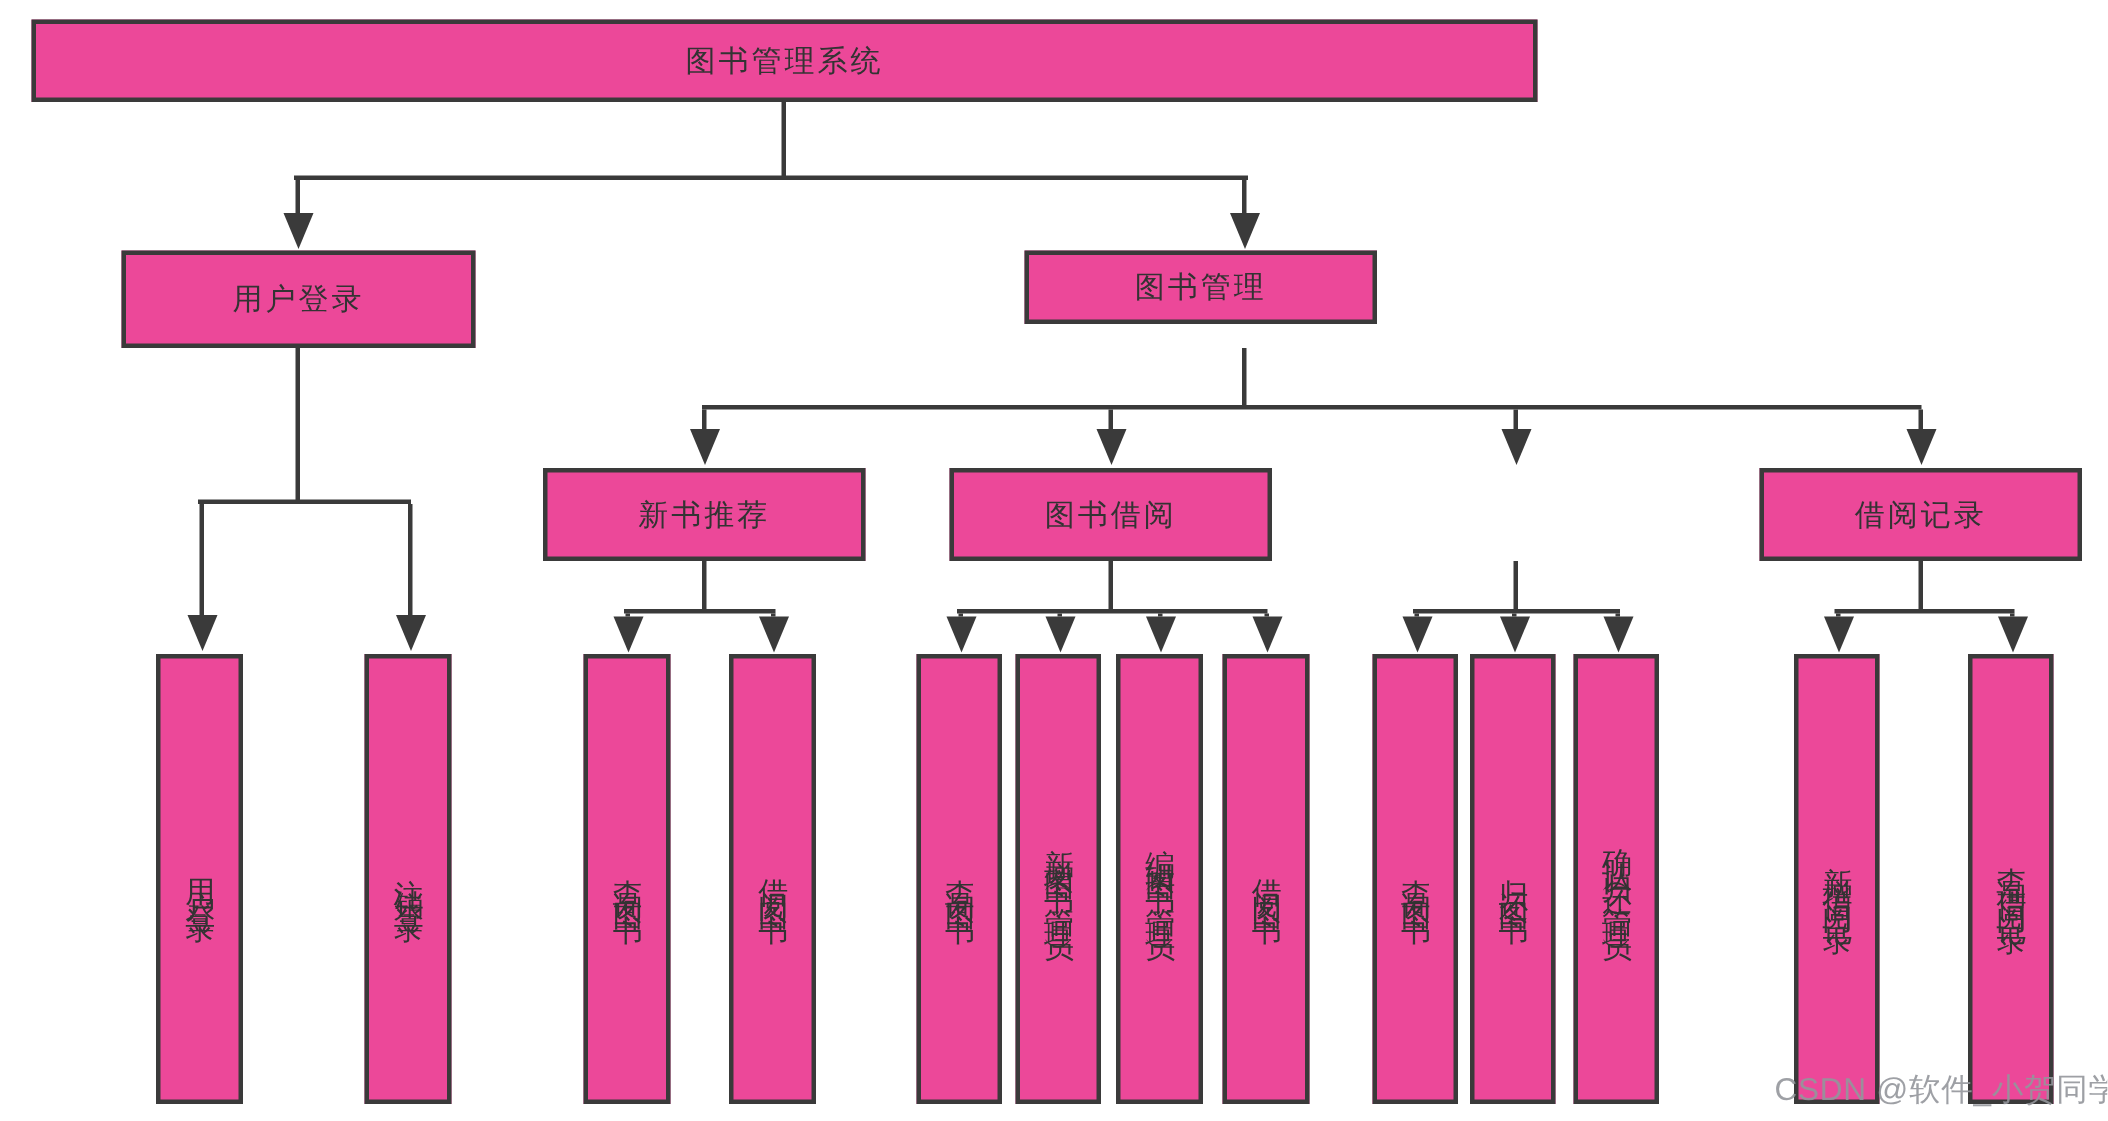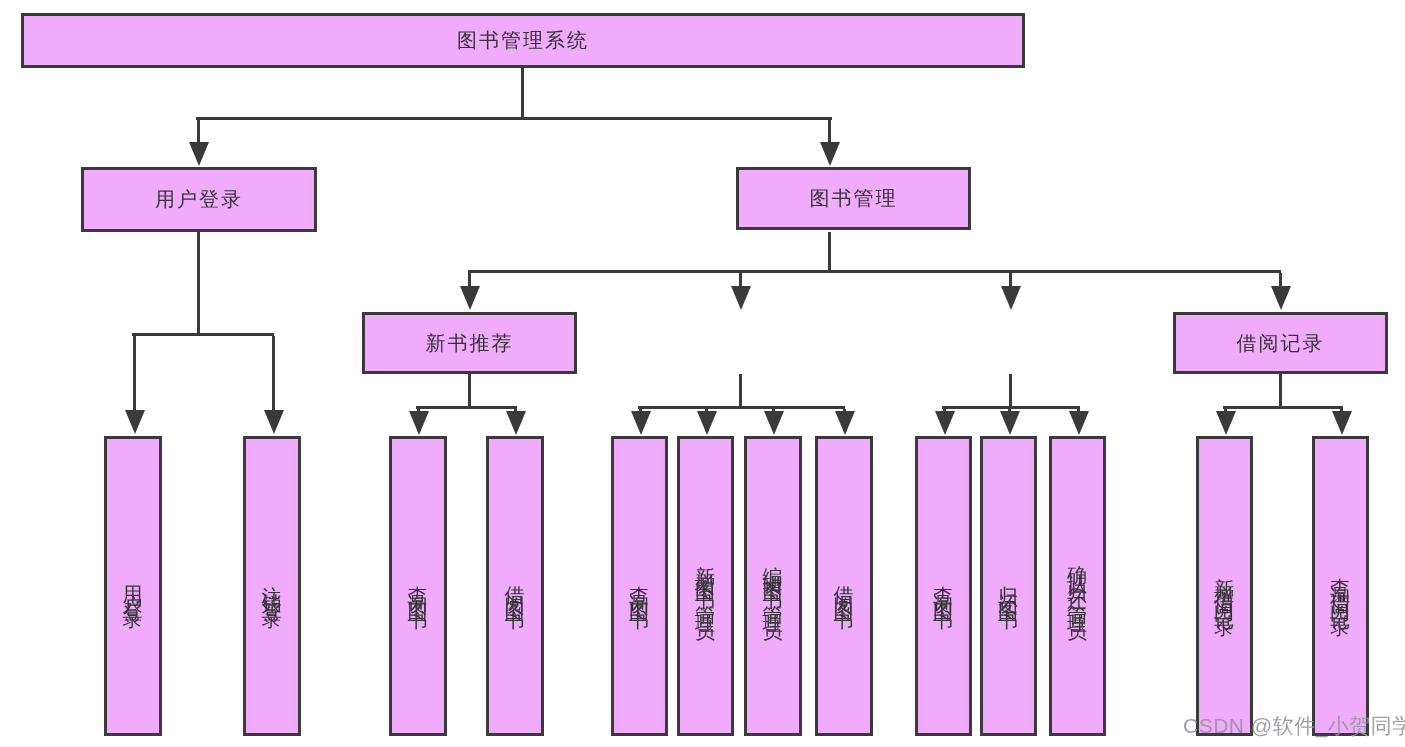--- a/index.html
+++ b/index.html
@@ -4,21 +4,21 @@
 <style>
   html,body{margin:0;padding:0;background:#fff;}
   body{font-family:"Liberation Sans","DejaVu Sans",sans-serif;}
   .stage{position:relative;width:1405px;height:747px;background:#ffffff;overflow:hidden;}
 
   
   .node{
     position:absolute;
     box-sizing:border-box;
     border:3px solid #3a3a3a;
-    background:#f0abfc;
+    background:#ec4899;
     color:#333333;
     display:flex;
     align-items:center;
     justify-content:center;
     font-size:20px;
     letter-spacing:2px;
     text-align:center;
   }
   .leaf{
     top:436px;
@@ -58,23 +58,24 @@
   }
 </style>
 </head>
 <body>
 
 <div class="stage">
 
   <div class="node" style="left:21px;top:13px;width:1004px;height:55px">图书管理系统</div>
 
   <div class="node" style="left:81px;top:167px;width:236px;height:65px">用户登录</div>
-  <div class="node" style="left:736px;top:167px;width:235px;height:63px">图书管理</div>
+  <div class="node" style="left:683px;top:167px;width:235px;height:49px">图书管理</div>
 
   <div class="node" style="left:362px;top:312px;width:215px;height:62px">新书推荐</div>
+  <div class="node" style="left:633px;top:312px;width:215px;height:62px">图书借阅</div>
   <div class="node" style="left:1173px;top:312px;width:215px;height:62px">借阅记录</div>
 
   <div class="node leaf" style="left:104px;width:58px">用户登录</div>
   <div class="node leaf" style="left:243px;width:58px">注销登录</div>
 
   <div class="node leaf" style="left:389px;width:58px">查询图书</div>
   <div class="node leaf" style="left:486px;width:58px">借阅图书</div>
 
   <div class="node leaf" style="left:611px;width:57px">查询图书</div>
   <div class="node leaf" style="left:677px;width:57px">新增图书（管理员）</div>

